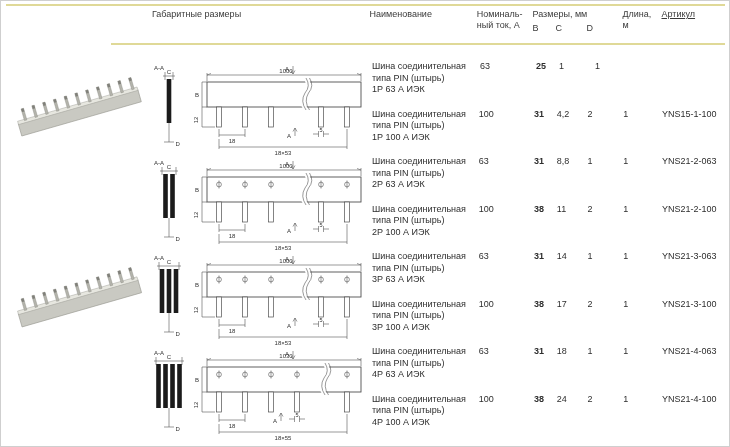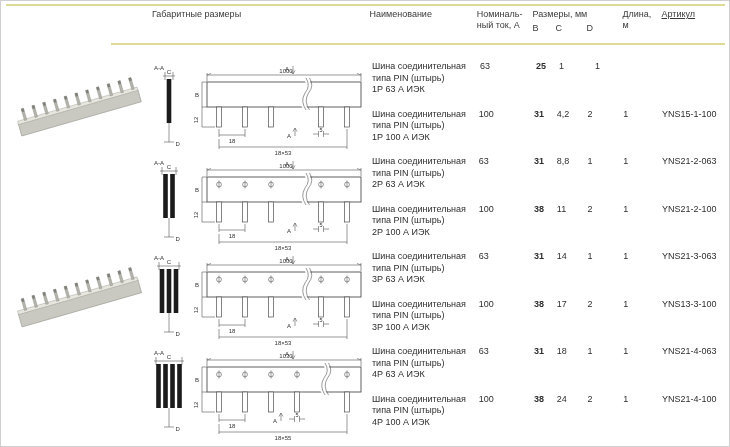--- a/index.html
+++ b/index.html
@@ -340,21 +340,21 @@
         </div>
         <div class="prow">
           <div class="c-name">Шина соединительная
 типа PIN (штырь)
 3Р 100 А ИЭК</div>
           <div class="c-cur">100</div>
           <div class="c-b">38</div>
           <div class="c-c">17</div>
           <div class="c-d">2</div>
           <div class="c-len">1</div>
-          <div class="c-art">YNS13-3-100</div>
+          <div class="c-art">YNS21-3-100</div>
         </div>
       </div>
     </section>
 
     <section class="group">
       <div class="photo-cell"></div>
       <div class="drawing-cell">
         <svg width="215" height="94" viewBox="0 0 215 94">
           <text class="dt" x="10" y="8" text-anchor="middle">А-А</text>
           <text class="dt" x="20" y="12" text-anchor="middle">C</text>

